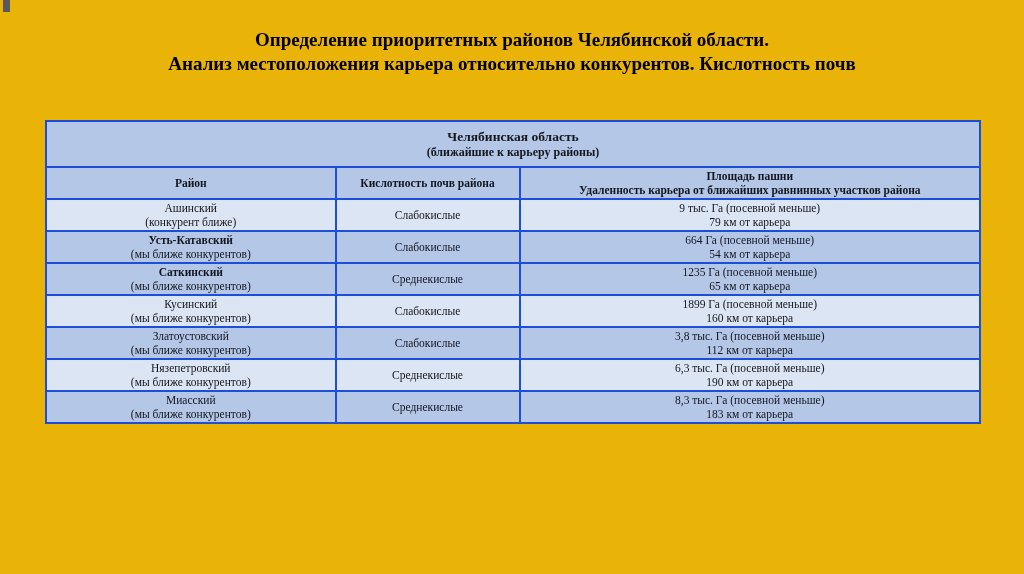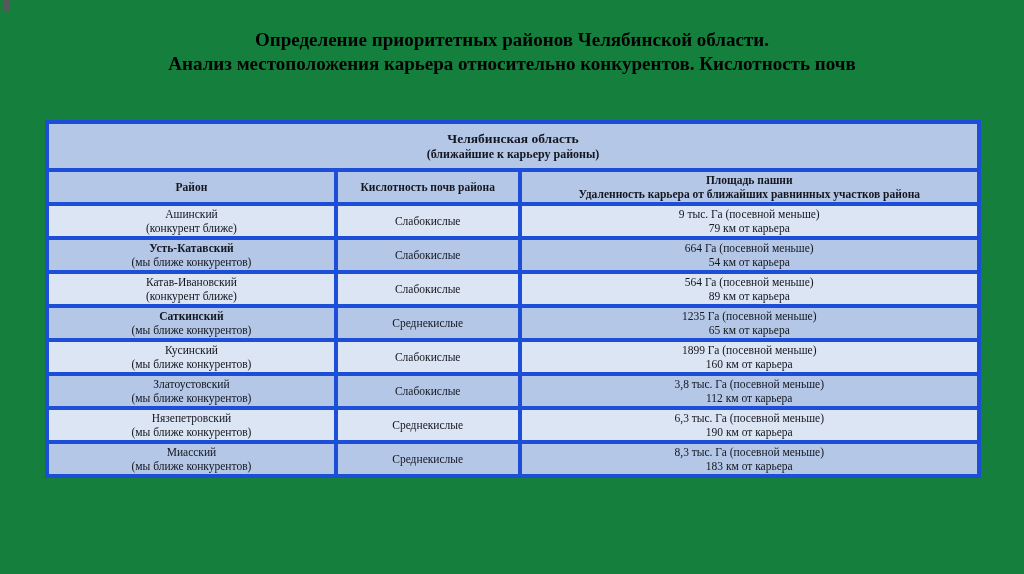--- a/index.html
+++ b/index.html
@@ -3,21 +3,21 @@
 <meta charset="utf-8">
 <style>
   html, body {
     margin: 0; padding: 0;
     width: 1024px; height: 574px;
     background: #ffffff;
     font-family: "Liberation Serif", "DejaVu Serif", serif;
     color: #14161f;
     overflow: hidden;
   }
-  .slide { position: relative; width: 1024px; height: 574px; background: #15803d; border-bottom: 1px solid #f2f2f2; }
+  .slide { position: relative; width: 1024px; height: 574px; background: #eab308; border-bottom: 1px solid #f2f2f2; }
 
   .corner-mark {
     position: absolute; left: 3px; top: 0;
     width: 7px; height: 12px;
     background: #57575c;
   }
 
   .title {
     position: absolute; top: 28px; left: 0; right: 0;
     text-align: center;
@@ -32,21 +32,21 @@
   table.main {
     width: 100%;
     border-collapse: collapse;
     table-layout: fixed;
   }
   table.main col.c1 { width: 31%; }
   table.main col.c2 { width: 19.7%; }
   table.main col.c3 { width: 49.3%; }
 
   table.main th, table.main td {
-    border: 4px solid #1d4ed8;
+    border: 2px solid #1d4ed8;
     text-align: center;
     vertical-align: middle;
     padding: 1px 4px;
     font-size: 11.5px;
     line-height: 14px;
     background: #dce5f3;
   }
 
   tr.region-header th {
     background: #b4c7e7;
@@ -123,31 +123,20 @@
           <div class="district">Усть-Катавский</div>
           <div class="note">(мы ближе конкурентов)</div>
         </td>
         <td>Слабокислые</td>
         <td>
           <div>664 Га (посевной меньше)</div>
           <div>54 км от карьера</div>
         </td>
       </tr>
 
-      <tr class="data-row">
-        <td>
-          <div class="district">Катав-Ивановский</div>
-          <div class="note">(конкурент ближе)</div>
-        </td>
-        <td>Слабокислые</td>
-        <td>
-          <div>564 Га (посевной меньше)</div>
-          <div>89 км от карьера</div>
-        </td>
-      </tr>
 
       <tr class="data-row alt bold-district">
         <td>
           <div class="district">Саткинский</div>
           <div class="note">(мы ближе конкурентов)</div>
         </td>
         <td>Среднекислые</td>
         <td>
           <div>1235 Га (посевной меньше)</div>
           <div>65 км от карьера</div>

